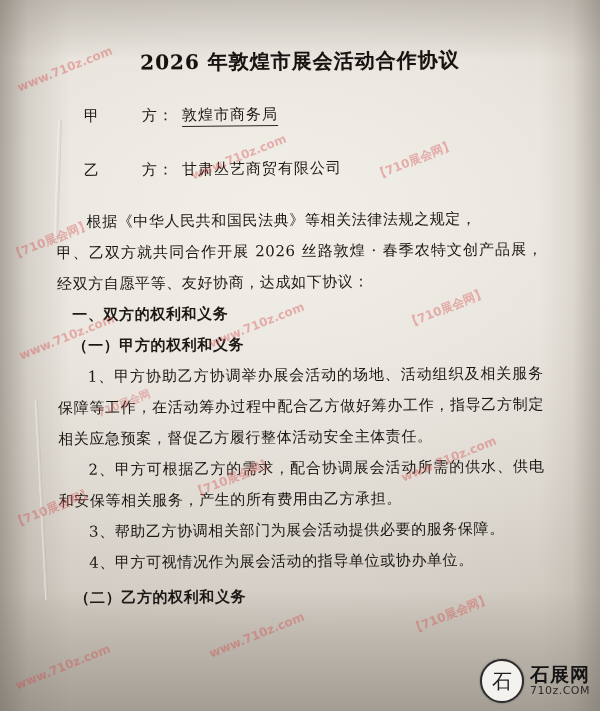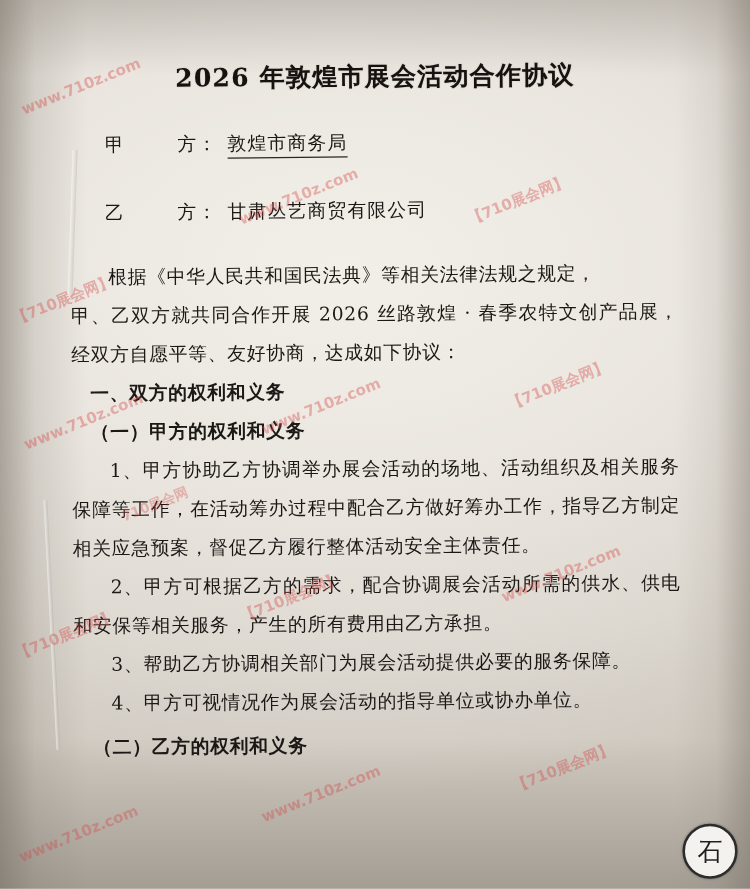--- a/index.html
+++ b/index.html
@@ -229,15 +229,19 @@
     <div class="wm" style="left:398px; top:452px;">www.710z.com</div>
     <div class="wm" style="left:10px;  top:500px;">【710展会网】</div>
     <div class="wm" style="left:206px; top:628px;">www.710z.com</div>
     <div class="wm" style="left:408px; top:606px;">【710展会网】</div>
     <div class="wm" style="left:12px;  top:660px;">www.710z.com</div>
     <div class="wm small" style="left:96px; top:396px;">710展会网</div>
   </div>
 
   <div class="logo">
     <div class="logo-mark">石</div>
+    <div class="logo-text">
+      <span class="logo-name">石展网</span>
+      <span class="logo-url">710z.COM</span>
+    </div>
   </div>
 
 </div>
 
 </body></html>

